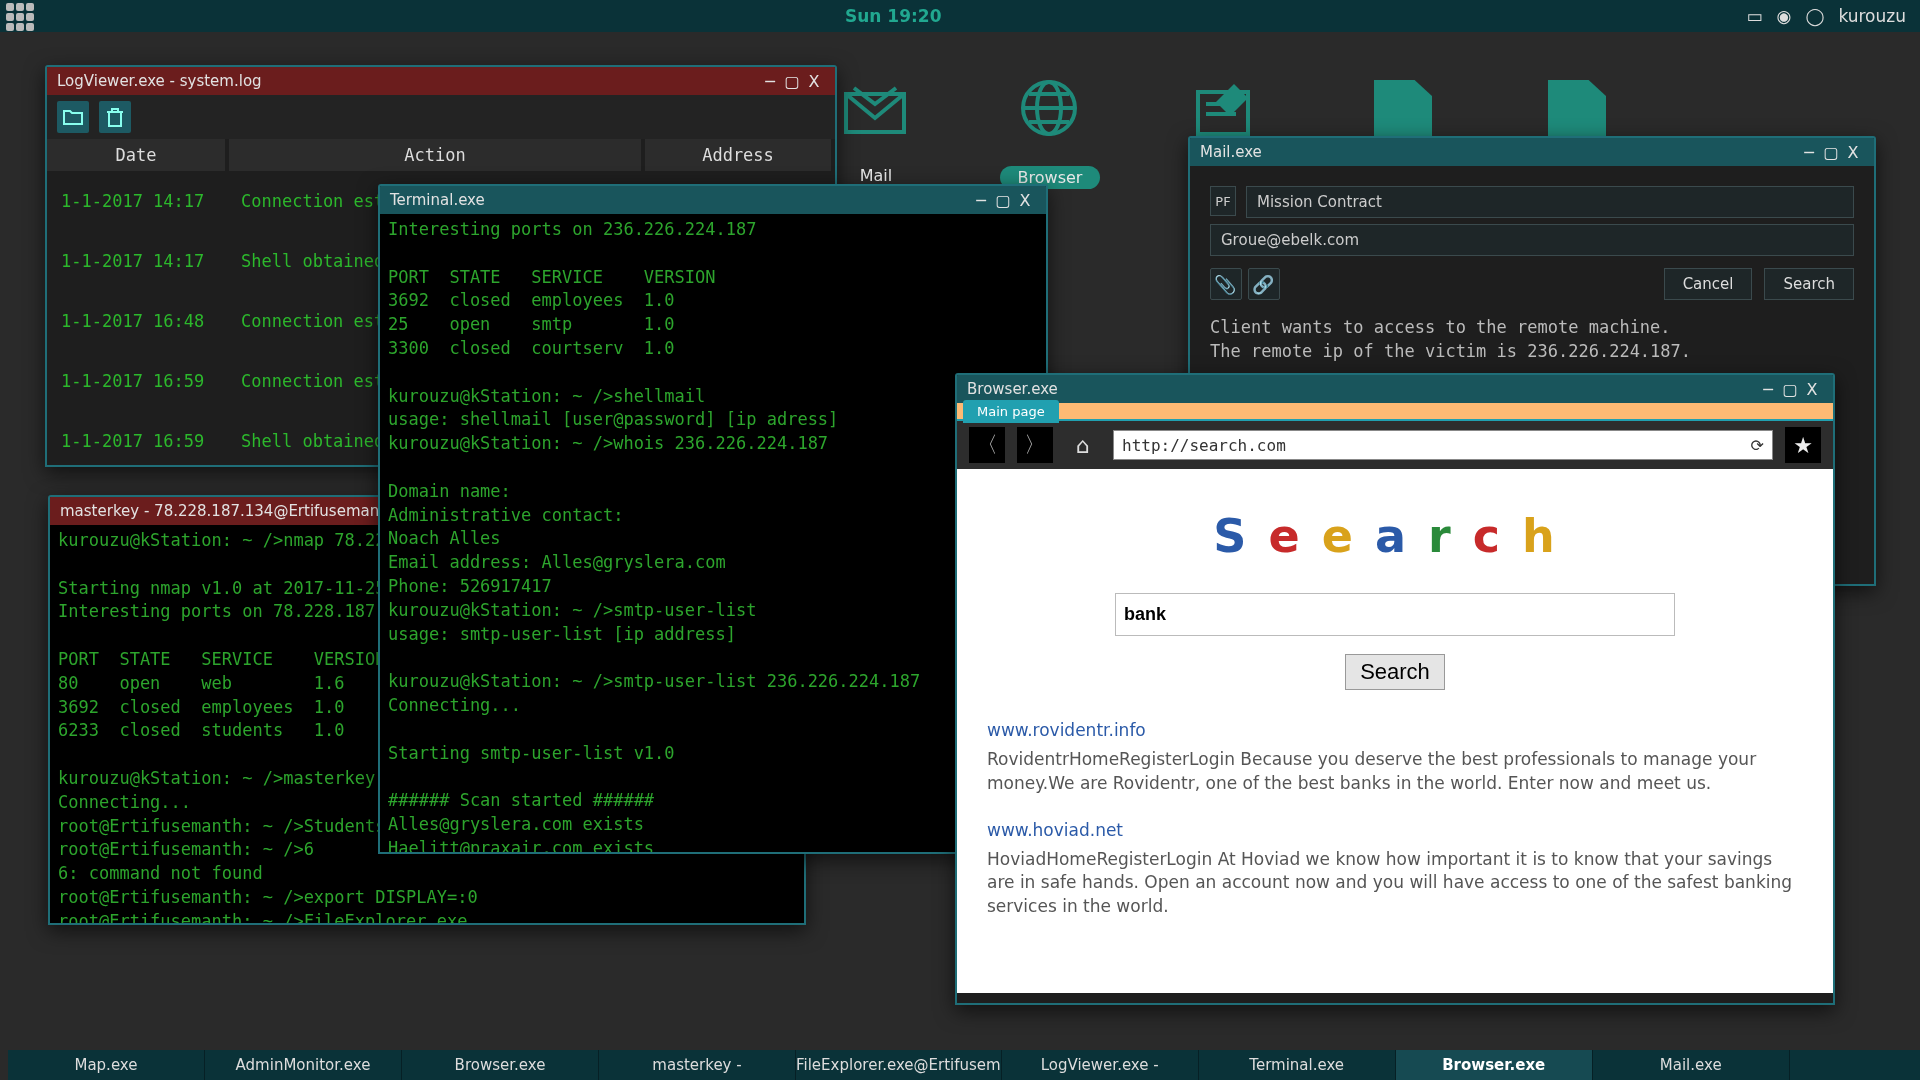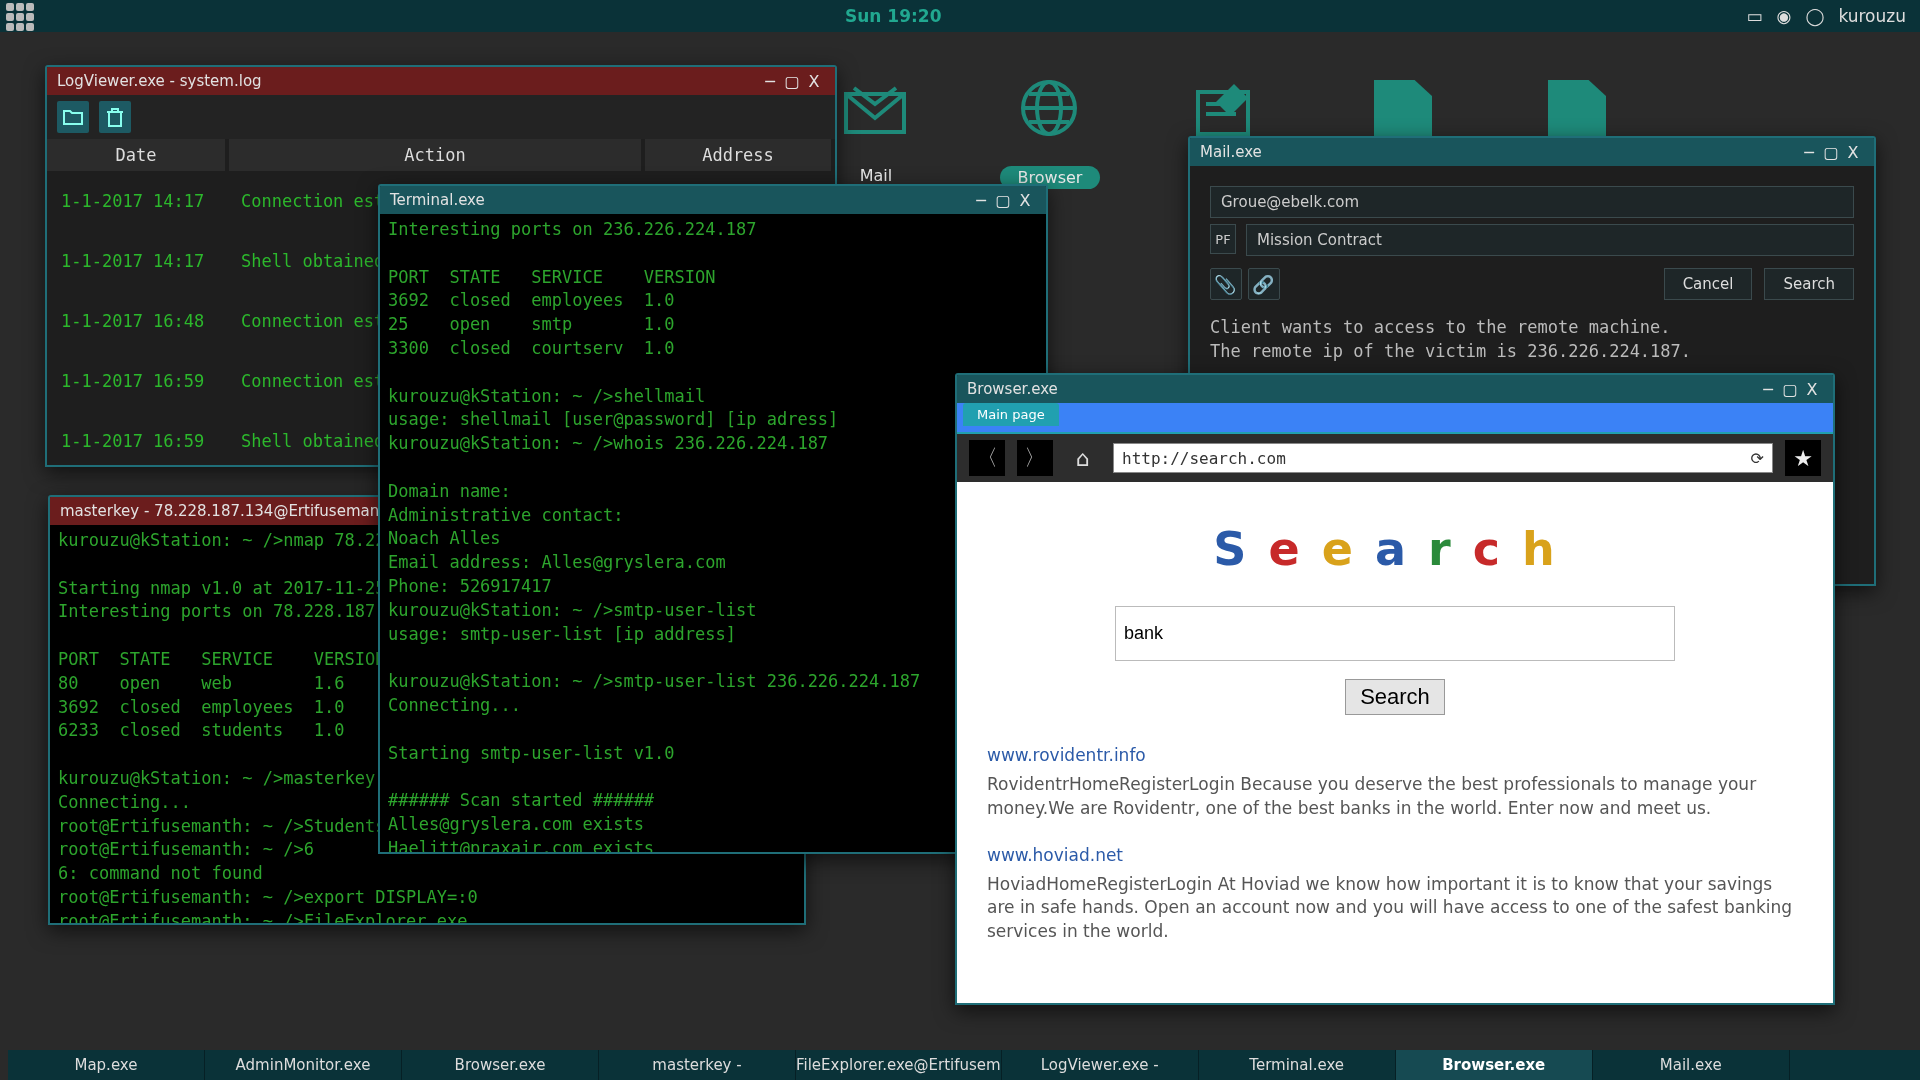--- a/index.html
+++ b/index.html
@@ -116,37 +116,37 @@
 .mailbtn {
   background: #1e2628; border: 1px solid #3b4a4d; color: #ddd;
   padding: 6px 18px; font-size: 15px; cursor: pointer;
 }
 .mailtext {
   margin-top: 16px; font-family: monospace; color: #bbb; font-size: 17px;
   line-height: 1.4;
 }
 
 
-.browsertabs { background: #3b82f6; height: 31px; display: flex; align-items: flex-start; border-bottom: 2px solid #21a0b0;}
+.browsertabs { background: #fdba74; height: 18px; display: flex; align-items: center; border-bottom: 2px solid #21a0b0;}
 .btab { background: #21a0b0; color: #fff; padding: 4px 14px; font-size: 13px; margin-left: 6px; border-radius: 3px 3px 0 0;}
 .browsernav { background: #2d2d2d; height: 48px; display: flex; align-items: center; padding: 0 12px; gap: 12px; }
 .navbtn { width: 36px; height: 36px; background: #000; color: #aaa; display: flex; align-items: center; justify-content: center; font-size: 22px; cursor: pointer;}
 .navbtn.light { background: transparent; color: #ddd; }
 .urlbar { flex: 1; height: 30px; background: #fff; border: 1px solid #888; padding: 0 8px; display: flex; align-items: center; justify-content: space-between; font-family: monospace; font-size: 16px; color: #333;}
 .starbtn { width: 36px; height: 36px; background: #000; color: #eee; display: flex; align-items: center; justify-content: center; font-size: 22px; cursor: pointer;}
 .page {
   background: #fff; height: calc(100% - 28px - 28px - 48px);
   overflow-y: scroll; padding: 40px 30px; color: #444; font-size: 17px;
 }
 .logo { text-align: center; font-size: 46px; font-weight: bold; letter-spacing: 22px; margin-bottom: 30px;}
 .logo span:nth-child(1){color:#2b5aa8}.logo span:nth-child(2){color:#c72a2a}
 .logo span:nth-child(3){color:#d9a21b}.logo span:nth-child(4){color:#2b5aa8}
 .logo span:nth-child(5){color:#2a8a3a}.logo span:nth-child(6){color:#c72a2a}
 .logo span:nth-child(7){color:#d9a21b}
-.searchbox { display:block; margin: 0 auto 18px; width: 560px; padding: 16px 8px; font-size: 18px; border:1px solid #bbb;}
+.searchbox { display:block; margin: 0 auto 18px; width: 560px; padding: 10px 8px; font-size: 18px; border:1px solid #bbb;font-weight:bold;}
 .searchbtn { display:block; margin: 0 auto 30px; padding: 4px 14px; font-size:22px; background:#e5e5e5; border:1px solid #999;}
 .results { color:#666; margin-bottom: 18px;}
 .reslink { color:#2b5aa8; margin-bottom: 8px;}
 .resdesc { color:#555; margin-bottom: 24px; line-height:1.4;}
 </style>
 </head>
 <body>
 
 <div class="topbar">
   <div class="grid-icon">
@@ -323,25 +323,25 @@
 <div class="win" style="left:1188px; top:136px; width:688px; height:450px;">
   <div class="titlebar">
     <span>Mail.exe</span>
     <span class="spacer"></span>
     <span class="winbtn">─</span>
     <span class="winbtn">▢</span>
     <span class="winbtn">X</span>
   </div>
   <div class="mailbody">
     <div class="mailrow">
-      <div class="mailfield">Groue@ebelk.com</div>
-    </div>
-    <div class="mailrow">
       <div class="pfbox">PF</div>
       <div class="mailfield">Mission Contract</div>
+    </div>
+    <div class="mailrow">
+      <div class="mailfield">Groue@ebelk.com</div>
     </div>
     <div class="mailactions">
       <div class="iconbtn" style="background:#1e2628;border:1px solid #3b4a4d;font-size:18px">📎</div>
       <div class="iconbtn" style="background:#1e2628;border:1px solid #3b4a4d;margin-left:6px;font-size:18px">🔗</div>
       <div class="right">
         <div class="mailbtn">Cancel</div>
         <div class="mailbtn">Search</div>
       </div>
     </div>
     <div class="mailtext" style="white-space:pre-wrap">Client wants to access to the remote machine.

